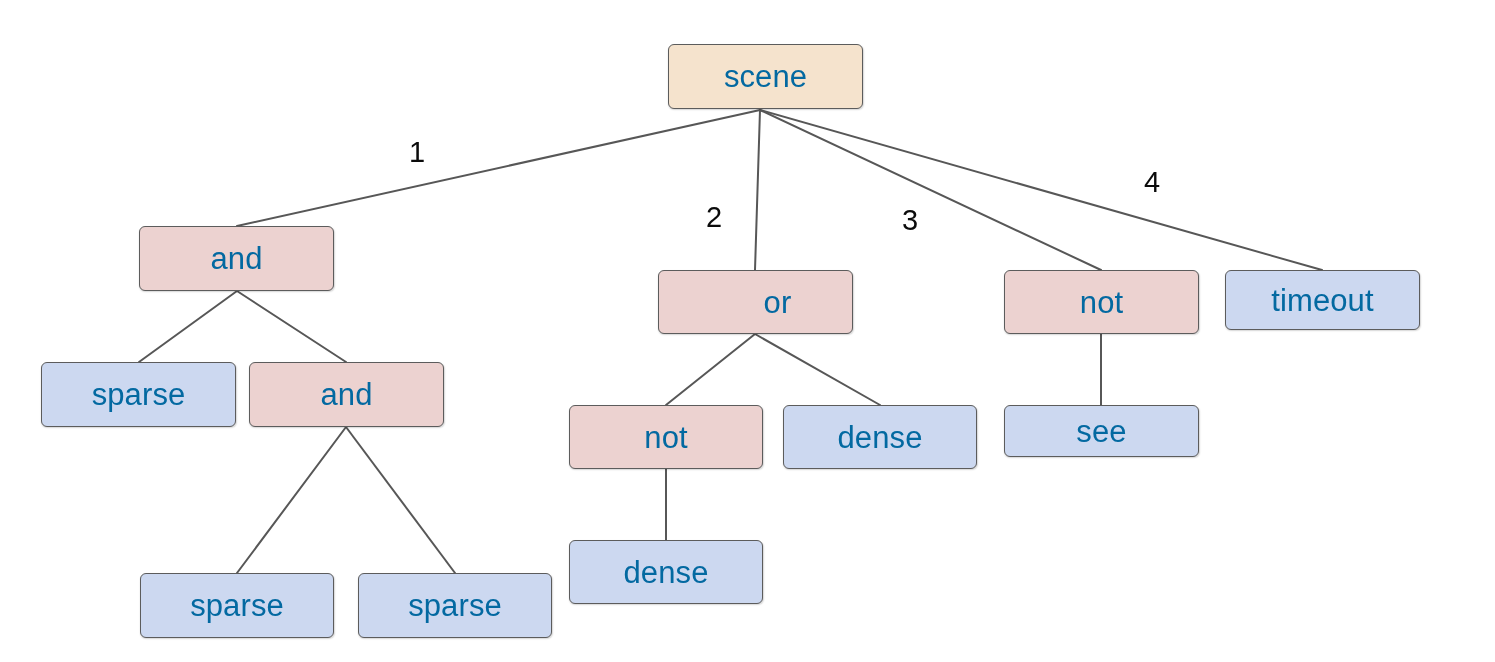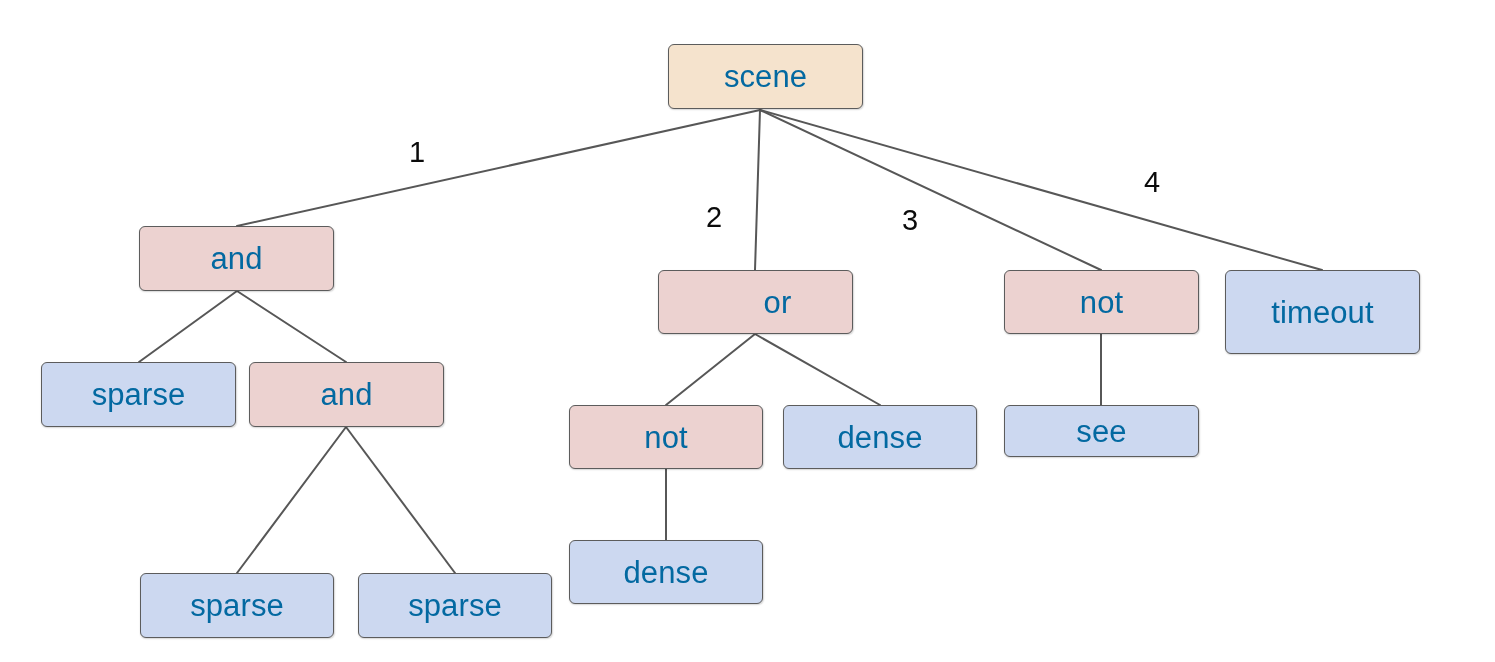--- a/index.html
+++ b/index.html
@@ -71,21 +71,21 @@
       <line x1="755" y1="334" x2="880" y2="405" stroke="#575757" stroke-width="2" stroke-linecap="round"></line>
       <line x1="666" y1="469" x2="666" y2="540" stroke="#575757" stroke-width="2" stroke-linecap="round"></line>
       <line x1="1101" y1="334" x2="1101" y2="405" stroke="#575757" stroke-width="2" stroke-linecap="round"></line>
     </svg>
 
   <div id="node-layer">
       <div class="node root" style="left: 668px; top: 44px; width: 195px; height: 65px;">scene</div>
       <div class="node op" style="left: 139px; top: 226px; width: 195px; height: 65px;">and</div>
       <div class="node op" style="left: 658px; top: 270px; width: 195px; height: 64px; padding-left: 44px;">or</div>
       <div class="node op" style="left: 1004px; top: 270px; width: 195px; height: 64px;">not</div>
-      <div class="node leaf" style="left: 1225px; top: 270px; width: 195px; height: 84px;">timeout</div>
+      <div class="node leaf" style="left: 1225px; top: 270px; width: 195px; height: 60px;">timeout</div>
       <div class="node leaf" style="left: 41px; top: 362px; width: 195px; height: 65px;">sparse</div>
       <div class="node op" style="left: 249px; top: 362px; width: 195px; height: 65px;">and</div>
       <div class="node op" style="left: 569px; top: 405px; width: 194px; height: 64px;">not</div>
       <div class="node leaf" style="left: 783px; top: 405px; width: 194px; height: 64px;">dense</div>
       <div class="node leaf" style="left: 1004px; top: 405px; width: 195px; height: 52px;">see</div>
       <div class="node leaf" style="left: 569px; top: 540px; width: 194px; height: 64px;">dense</div>
       <div class="node leaf" style="left: 140px; top: 573px; width: 194px; height: 65px;">sparse</div>
       <div class="node leaf" style="left: 358px; top: 573px; width: 194px; height: 65px;">sparse</div>
     </div>
   <div id="label-layer">

